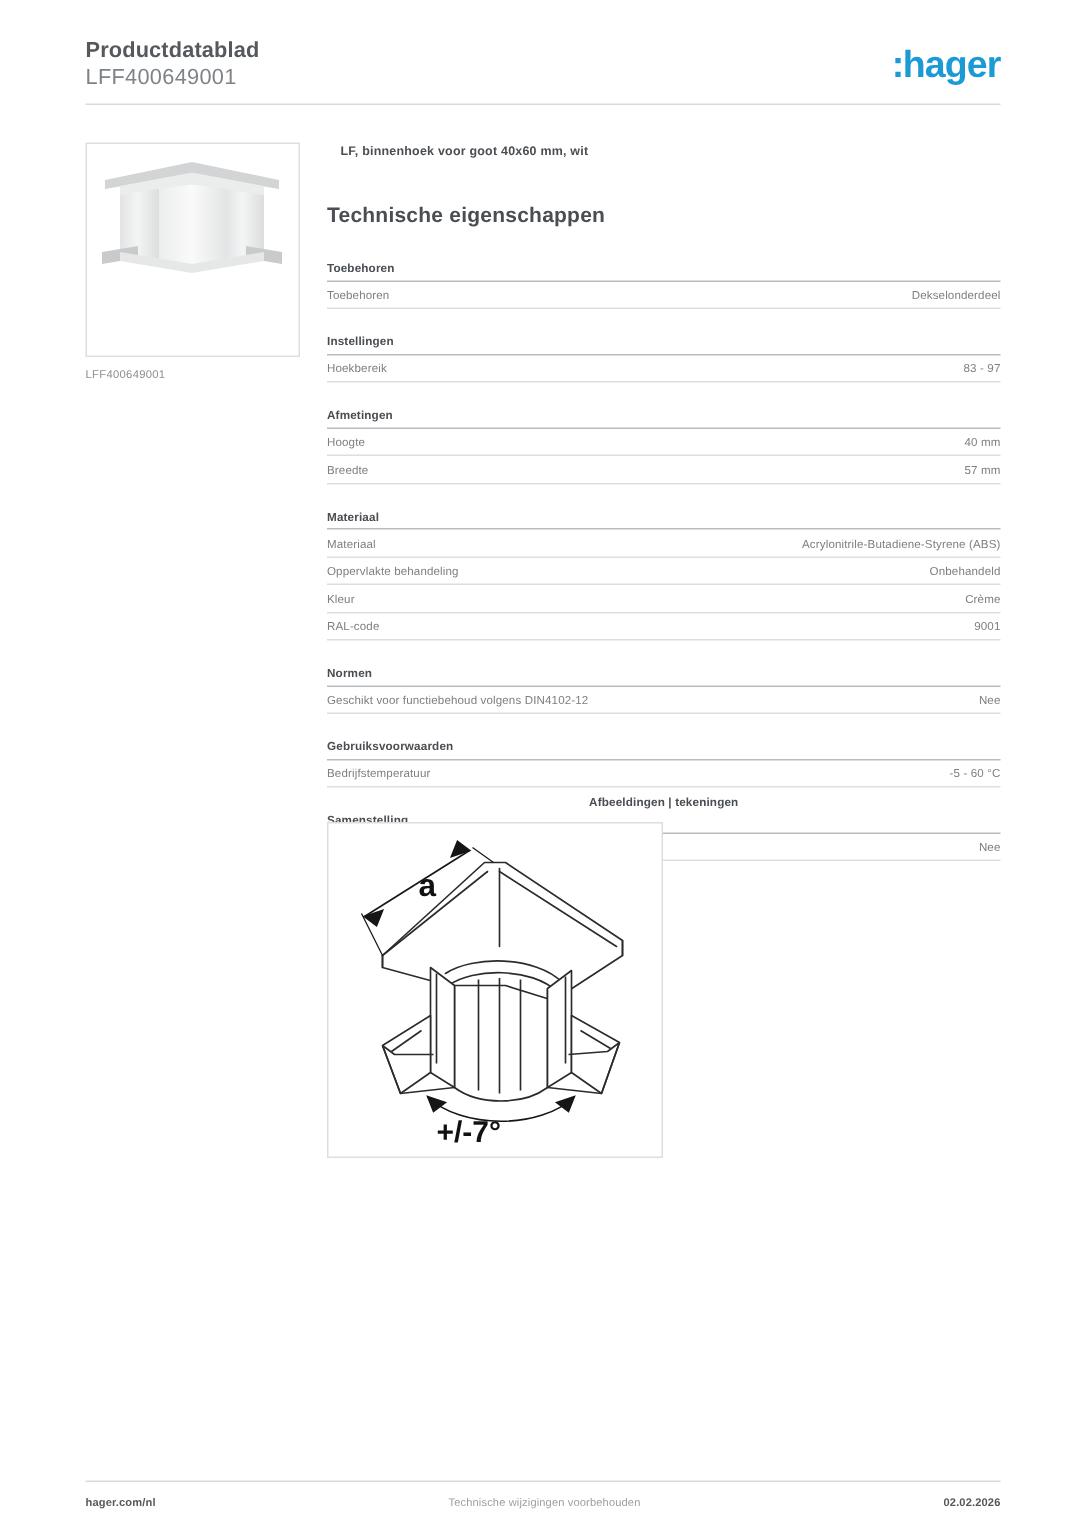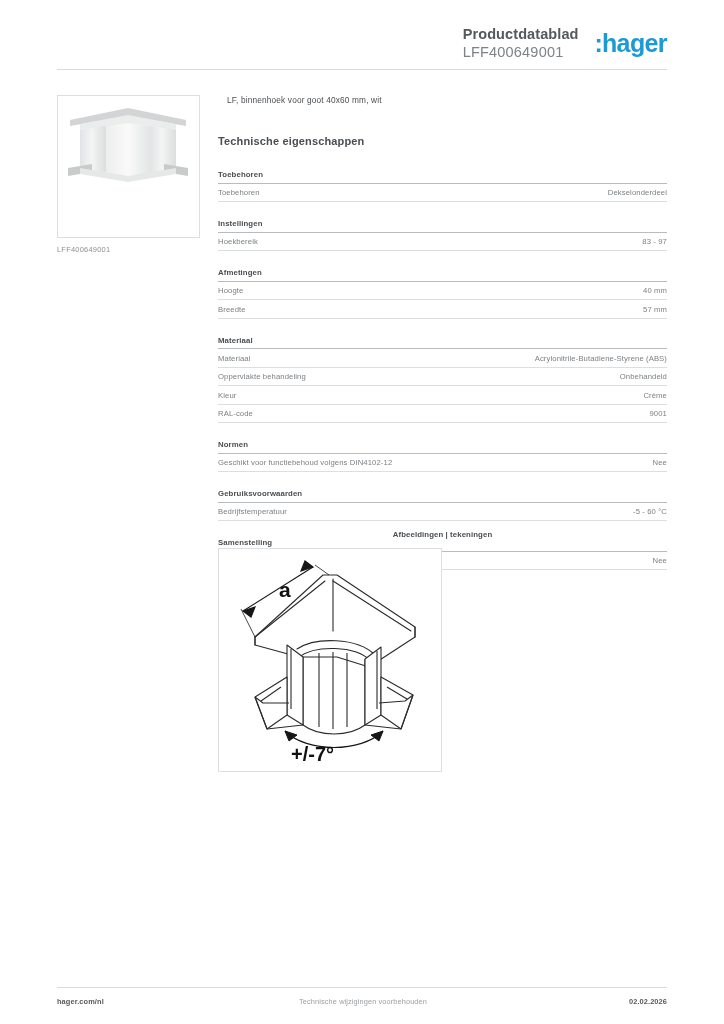--- a/index.html
+++ b/index.html
@@ -20,21 +20,21 @@
 
   
   .header {
     position: absolute;
     left: 57px;
     top: 26px;
     width: 610px;
     height: 36px;
     display: flex;
     align-items: flex-start;
-    justify-content: flex-end;
+    justify-content: space-between;
     gap: 16px;
   }
   .title-block { line-height: 1.18; }
   .doc-title {
     font-size: 14.5px;
     font-weight: bold;
     color: #55595d;
     letter-spacing: 0.1px;
     display: block;
   }
@@ -90,28 +90,28 @@
 
   
   .content {
     position: absolute;
     left: 218px;
     top: 95px;
     width: 449px;
   }
   .product-name {
     font-size: 8.3px;
-    font-weight: normal;
+    font-weight: bold;
     color: #4a4e52;
     letter-spacing: 0.15px;
     margin: 0 0 30px 0;
     padding-left: 9px;
   }
   .spec-heading {
-    font-size: 11px;
+    font-size: 14px;
     font-weight: bold;
     color: #4a4e52;
     letter-spacing: 0.15px;
     margin: 0 0 23px 0;
   }
 
   .group { margin-bottom: 17px; }
   .group-title {
     font-size: 7.8px;
     font-weight: bold;

